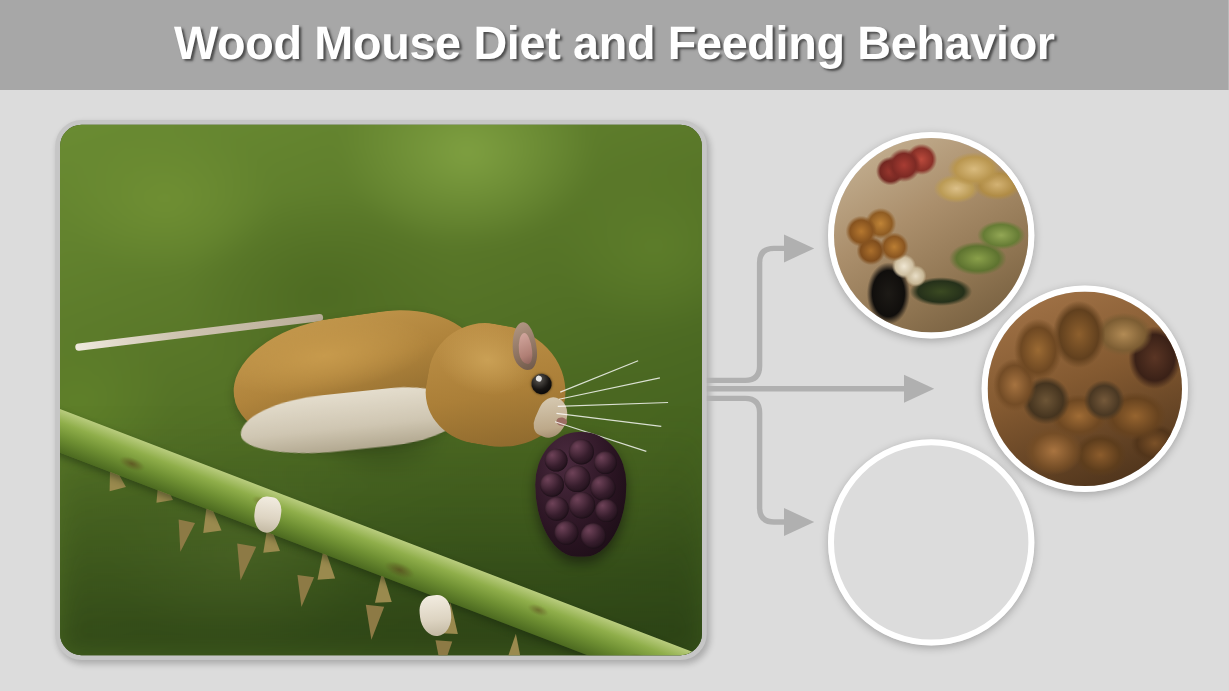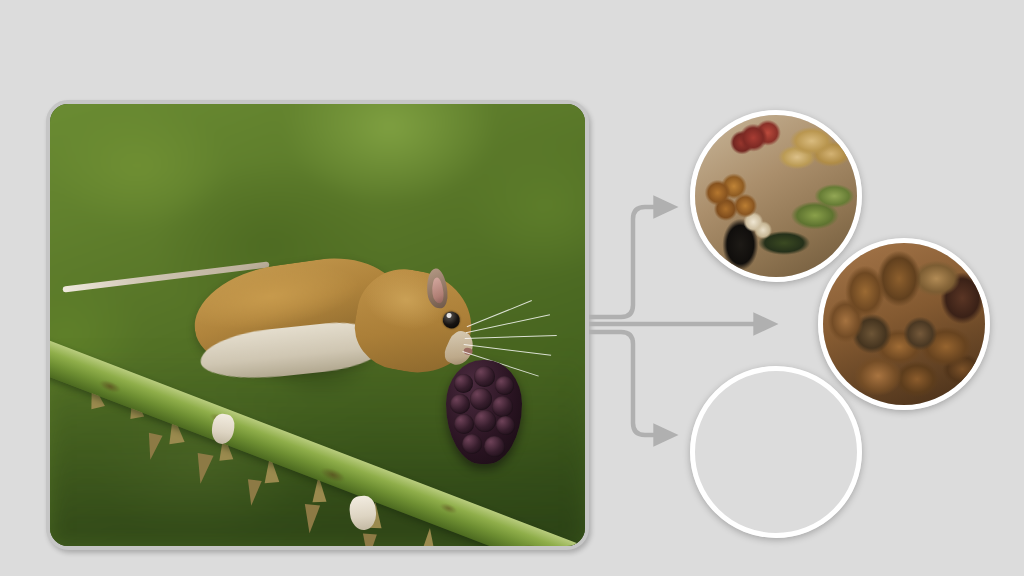--- a/index.html
+++ b/index.html
@@ -344,20 +344,23 @@
       radial-gradient(circle 12px at 62% 84%, #2e2533 0%, #150f19 72%, rgba(21,15,25,0) 100%),
       linear-gradient(155deg, #4c5670 0%, #3a4158 45%, #2a3044 78%, #20real 100%),
       linear-gradient(155deg, #4c5670 0%, #3a4158 45%, #2a3044 78%, #1e2330 100%);
   }
 </style>
 </head>
 <body>
 
 <div class="slide">
 
+  <div class="header-bar">
+    <div class="header-title">Wood Mouse Diet and Feeding Behavior</div>
+  </div>
 
   <div class="photo-frame">
     <div class="photo-inner">
       <div class="foliage"></div>
       <div class="foliage-dark"></div>
 
       <div class="thorn" style="left:38px;  top:278px; transform:rotate(-14deg);"></div>
       <div class="thorn" style="left:78px;  top:288px; transform:rotate(-10deg);"></div>
       <div class="thorn" style="left:118px; top:312px; transform:rotate(-8deg) scale(1.1);"></div>
       <div class="thorn" style="left:168px; top:330px; transform:rotate(-6deg);"></div>

